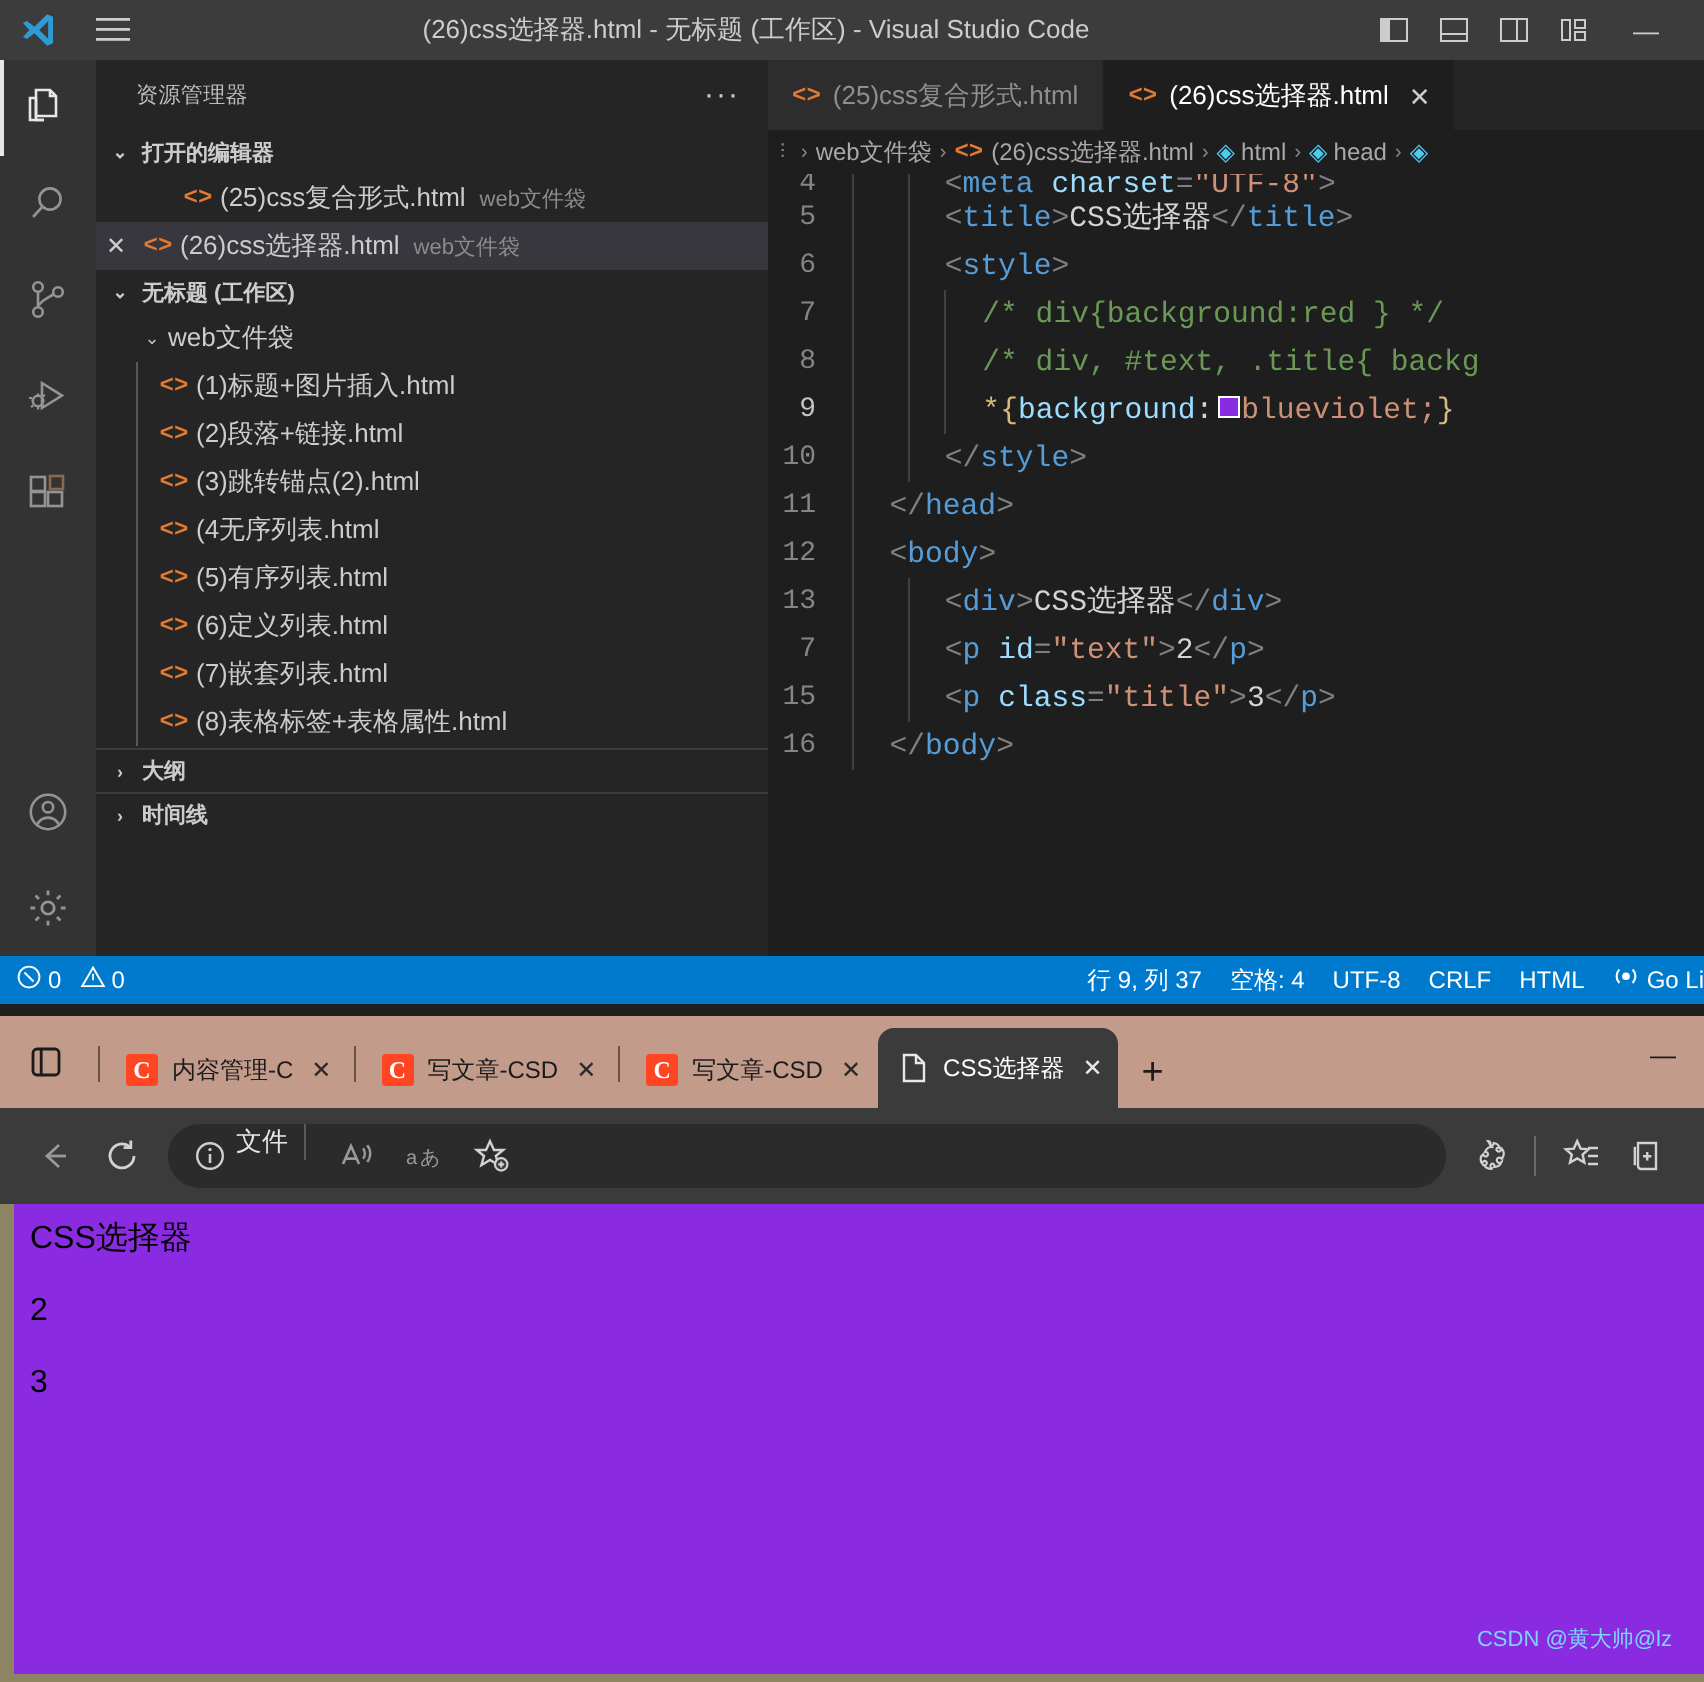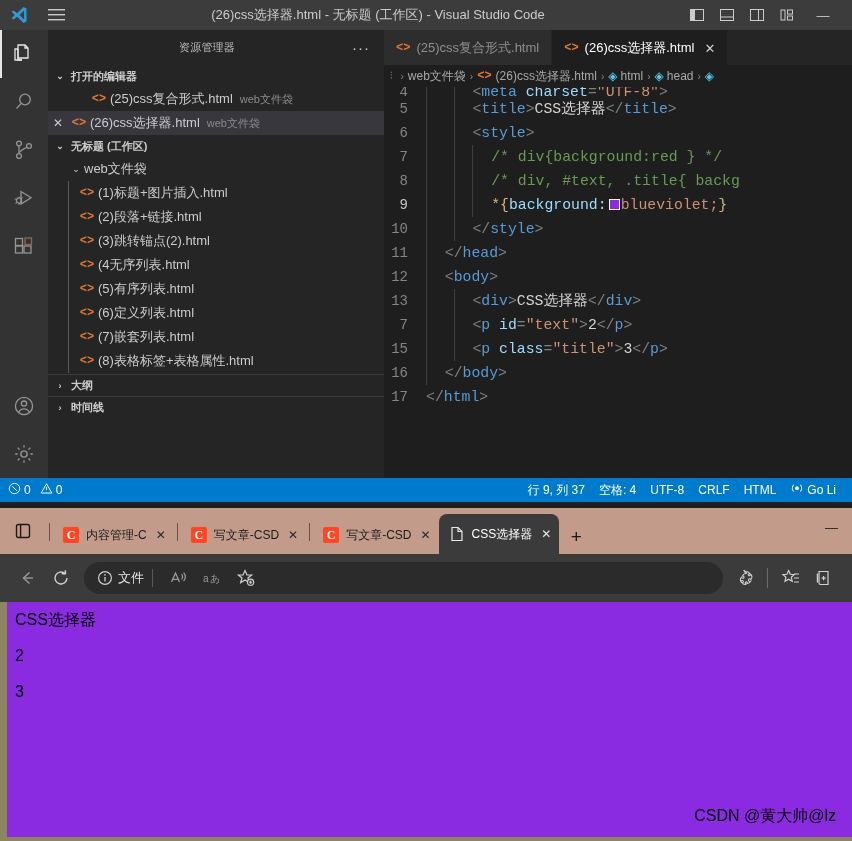--- a/index.html
+++ b/index.html
@@ -52,21 +52,21 @@
 
   
   .sidebar {
     position: absolute; left: 48px; top: 30px; width: 336px; height: 448px;
     background: #252526; overflow: hidden;
   }
   .sb-header {
     height: 35px; display: flex; align-items: center; padding: 0 8px 0 20px;
     font-size: 11px; color: #bbbbbb; letter-spacing: .2px;
   }
-  .sb-header .t { flex: 1; text-align: center; }
+  .sb-header .t { flex: 1; }
   .sb-dots { color: #cccccc; font-size: 15px; padding: 0 6px; letter-spacing: 1px; }
 
   .sect-head {
     height: 22px; display: flex; align-items: center; gap: 3px;
     font-size: 11px; font-weight: bold; color: #cccccc; padding-left: 4px;
   }
   .chev { width: 16px; text-align: center; font-size: 9px; color: #cccccc; display:inline-block; }
 
   .tree-row {
     height: 24px; display: flex; align-items: center; font-size: 13px; color: #cccccc;
@@ -151,21 +151,21 @@
   }
 
   
   .statusbar {
     position: absolute; left: 0; top: 478px; width: 852px; height: 24px;
     background: #007acc; color: #ffffff; display: flex; align-items: center;
     font-size: 12px; padding: 0 0 0 8px;
   }
   .sb-left { display: flex; align-items: center; gap: 10px; }
   .sb-flex { flex: 1; }
-  .sb-right { display: flex; align-items: center; gap: 14px; padding-right: 16px; }
+  .sb-right { display: flex; align-items: center; gap: 14px; padding-right: 0; }
   .sb-item { display: flex; align-items: center; gap: 3px; white-space: nowrap; }
   .statusbar-shadow {
     position:absolute; left:0; top:502px; width:852px; height:6px; background:#1e1e1e;
   }
 
   
   #browser {
     position: absolute; left: 0; top: 508px; width: 852px; height: 333px;
     background: #c29b8b;
   }
@@ -200,40 +200,40 @@
 
   .br-toolbar {
     position: absolute; left: 0; top: 46px; width: 852px; height: 48px;
     background: #3b3b3b; display: flex; align-items: center; padding: 0 10px;
   }
   .tbi { width: 34px; height: 34px; display: flex; align-items: center; justify-content: center;
          color: #d2d2d2; flex: none; }
   .tbi.dim { color: #8b8b8b; }
   .addressbar {
     flex: 1; height: 32px; background: #2b2b2b; border-radius: 16px;
-    display: flex; align-items: center; padding: 0 4px 0 10px; margin: 0 6px;
+    display: flex; padding: 0 4px 0 10px; margin: 0 6px;
     overflow: hidden;
   }
   .ab-info { width: 22px; display:flex; align-items:center; justify-content:center; color:#cfcfcf;}
   .ab-filelabel { font-size: 13px; color: #e6e6e6; padding: 0 6px 0 2px; white-space: nowrap; }
   .ab-vdiv { width:1px; height:18px; background:#5a5a5a; margin: 0 8px 0 2px; }
   .ab-url { flex: 1; font-size: 13px; color: #e6e6e6; white-space: nowrap; overflow: hidden; }
   .ab-trail { display:flex; align-items:center; }
 
   .viewport {
     position: absolute; left: 0; top: 94px; width: 852px; height: 239px;
     background: #8a2be2; overflow: hidden;
   }
   .vp-left-strip { position:absolute; left:0; top:0; width:7px; height:239px; background:#8d8464; }
   .vp-bottom-strip { position:absolute; left:0; bottom:0; width:852px; height:4px; background:#8d8464; }
   .vp-content { position: absolute; left: 7px; top: 0; right: 0; bottom: 0; padding: 8px 8px 0 8px; }
   .pg-div { font-size: 16px; color: #000000; line-height: 19px; }
   .pg-p { font-size: 16px; color: #000000; margin-top: 17px; line-height: 19px; }
   .watermark {
-    position: absolute; right: 16px; bottom: 14px; font-size: 16px; color: #000000;
+    position: absolute; right: 16px; bottom: 14px; font-size: 11px; color: #7dd3fc;
   }
 </style>
 </head>
 <body>
 
 <div id="vscode">
 
   <div class="titlebar">
     <div class="tb-logo">
       <svg width="20" height="20" viewBox="0 0 24 24">
@@ -505,24 +505,20 @@
       <div class="code-line">
         <span class="ln">15</span>
         <span class="codetext"><span class="guide"></span>   <span class="guide"></span>  <span class="tok-br">&lt;</span><span class="tok-tag">p</span> <span class="tok-attr">class</span><span class="tok-br">=</span><span class="tok-str">"title"</span><span class="tok-br">&gt;</span><span class="tok-txt">3</span><span class="tok-br">&lt;/</span><span class="tok-tag">p</span><span class="tok-br">&gt;</span></span>
       </div>
 
       <div class="code-line">
         <span class="ln">16</span>
         <span class="codetext"><span class="guide"></span>  <span class="tok-br">&lt;/</span><span class="tok-tag">body</span><span class="tok-br">&gt;</span></span>
       </div>
 
-      <div class="code-line">
-        <span class="ln">17</span>
-        <span class="codetext"><span class="tok-br">&lt;/</span><span class="tok-tag">html</span><span class="tok-br">&gt;</span></span>
-      </div>
 
     </div>
   </div>
 
   <div class="statusbar">
     <div class="sb-left">
       <span class="sb-item">
         <span>
           <svg width="13" height="13" viewBox="0 0 16 16">
               <circle cx="8" cy="8" r="6.4" fill="none" stroke="#ffffff" stroke-width="1.2"></circle>

